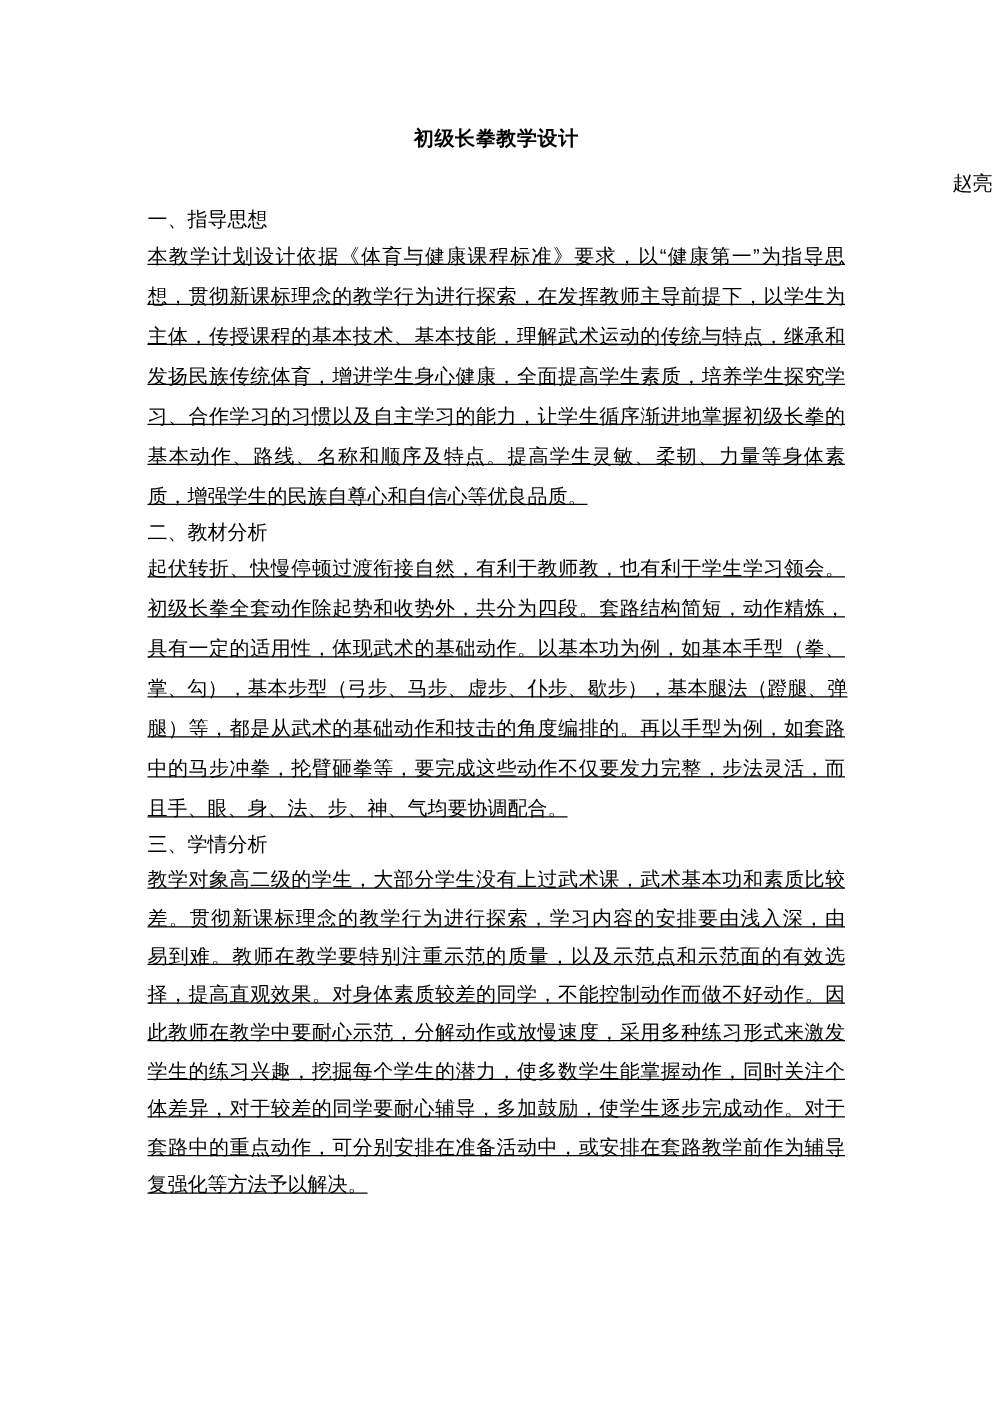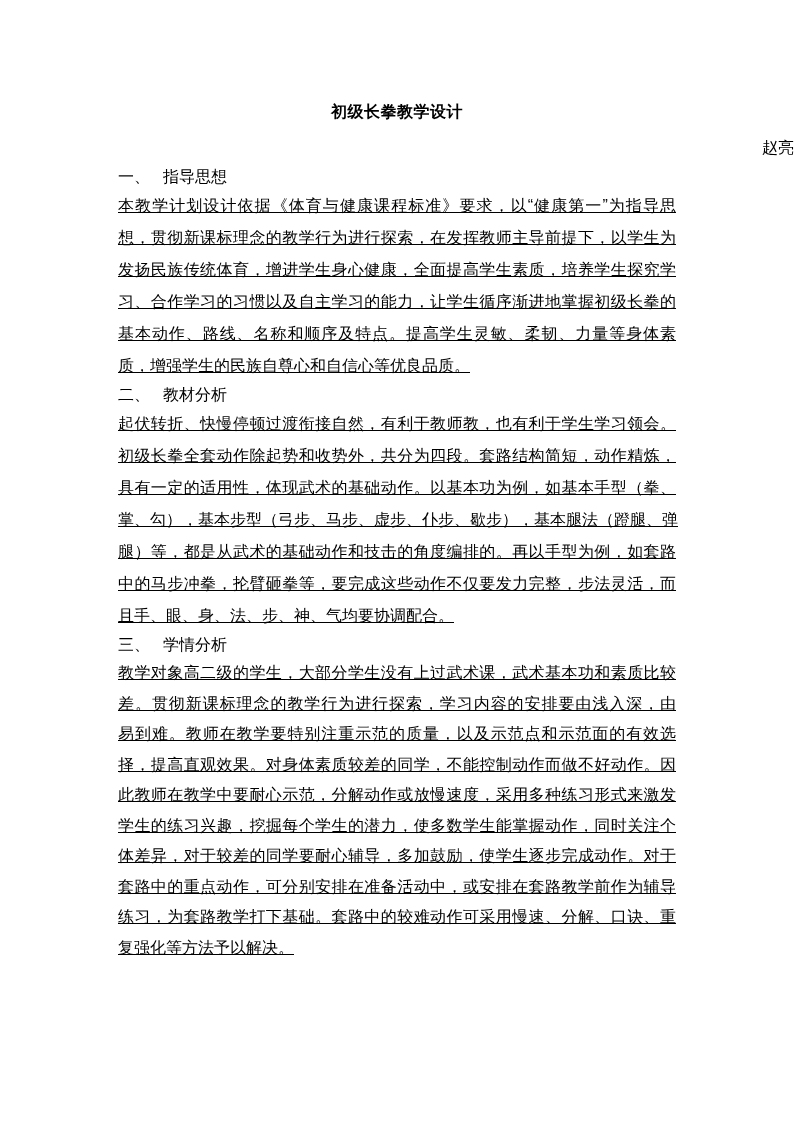--- a/index.html
+++ b/index.html
@@ -37,21 +37,20 @@
     padding-left: 68px;
   }
   .sec-heading {
     height: 26px;
     line-height: 26px;
     font-size: 16px;
     margin-left: 118px;
     white-space: nowrap;
   }
   .sec-heading .sec-title {
-    margin-left: 13px;
   }
   .para {
     margin-left: 118px;
     width: 558px;
     text-decoration: underline;
   }
   .line {
     height: 32px;
     line-height: 32px;
     font-size: 16px;
@@ -75,20 +74,21 @@
     <div class="doc-title">初级长拳教学设计</div>
     <div class="doc-author">赵亮</div>
     <div id="sections">
   <div>
     <div class="sec-heading">
       <span class="sec-number">一、</span><span class="sec-title">指导思想</span>
     </div>
     <div class="para para-1">
             <div class="line">本教学计划设计依据《体育与健康课程标准》要求，以“健康第一”为指导思</div>
             <div class="line">想，贯彻新课标理念的教学行为进行探索，在发挥教师主导前提下，以学生为</div>
+            <div class="line">主体，传授课程的基本技术、基本技能，理解武术运动的传统与特点，继承和</div>
             <div class="line">发扬民族传统体育，增进学生身心健康，全面提高学生素质，培养学生探究学</div>
             <div class="line">习、合作学习的习惯以及自主学习的能力，让学生循序渐进地掌握初级长拳的</div>
             <div class="line">基本动作、路线、名称和顺序及特点。提高学生灵敏、柔韧、力量等身体素</div>
             <div class="line last">质，增强学生的民族自尊心和自信心等优良品质。</div>
           </div>
   </div>
 
   <div>
     <div class="sec-heading">
       <span class="sec-number">二、</span><span class="sec-title">教材分析</span>
@@ -110,19 +110,18 @@
     </div>
     <div class="para para-3">
             <div class="line">教学对象高二级的学生，大部分学生没有上过武术课，武术基本功和素质比较</div>
             <div class="line">差。贯彻新课标理念的教学行为进行探索，学习内容的安排要由浅入深，由</div>
             <div class="line">易到难。教师在教学要特别注重示范的质量，以及示范点和示范面的有效选</div>
             <div class="line">择，提高直观效果。对身体素质较差的同学，不能控制动作而做不好动作。因</div>
             <div class="line">此教师在教学中要耐心示范，分解动作或放慢速度，采用多种练习形式来激发</div>
             <div class="line">学生的练习兴趣，挖掘每个学生的潜力，使多数学生能掌握动作，同时关注个</div>
             <div class="line">体差异，对于较差的同学要耐心辅导，多加鼓励，使学生逐步完成动作。对于</div>
             <div class="line">套路中的重点动作，可分别安排在准备活动中，或安排在套路教学前作为辅导</div>
-            <div class="line">练习，为套路教学打下基础。套路中的较难动作可采用慢速、分解、口诀、重</div>
             <div class="line last">复强化等方法予以解决。</div>
           </div>
   </div>
 </div>
   </div>
 </div>
 
 </body></html>

